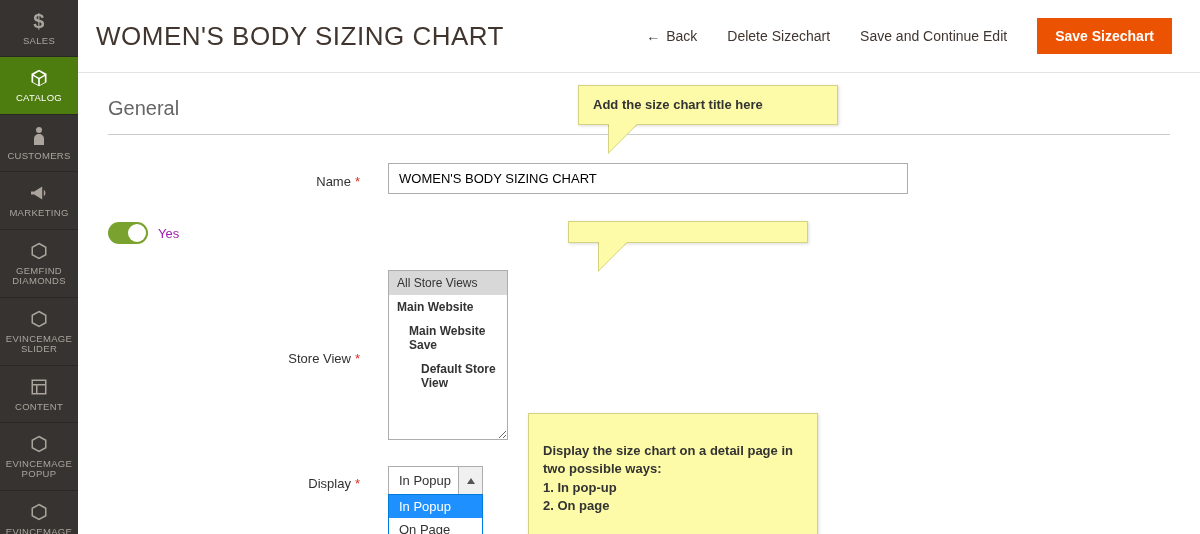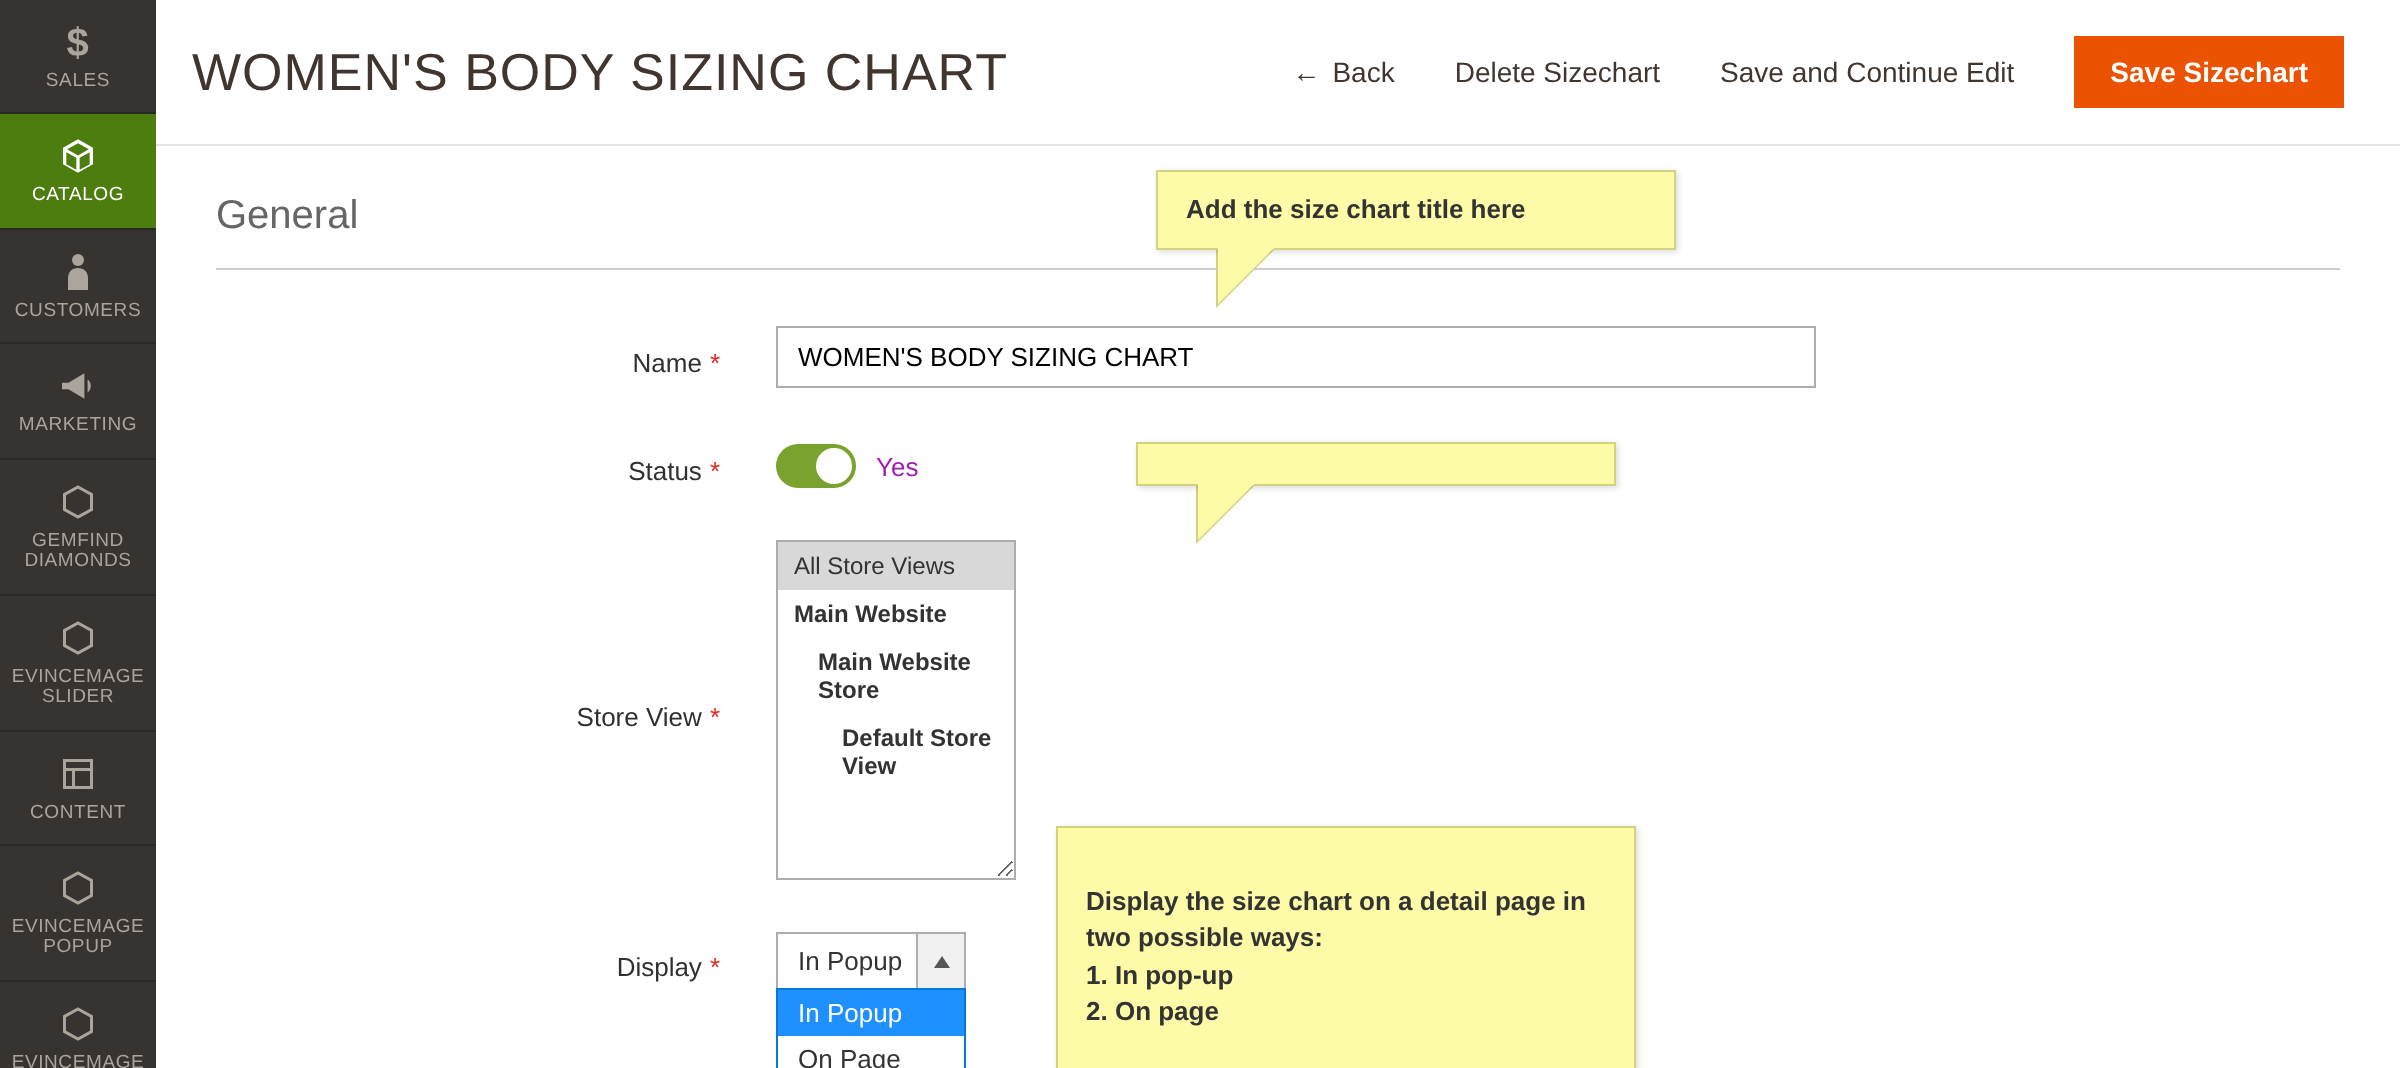--- a/index.html
+++ b/index.html
@@ -155,34 +155,33 @@
     <div class="section-title">General</div>
 
     <div class="form-row">
       <div class="form-label"><span>Name</span><span class="required">*</span></div>
       <div class="form-field">
         <input type="text" class="text-input" value="WOMEN'S BODY SIZING CHART" style="">
       </div>
     </div>
 
     <div class="form-row">
-      <div class="form-label"><span>Status</span><span class="required">*</span></div>
       <div class="form-field toggle-wrap">
         <div class="toggle"></div>
         <span class="toggle-label">Yes</span>
       </div>
     </div>
 
     <div class="form-row">
       <div class="form-label"><span>Store View</span><span class="required">*</span></div>
       <div class="form-field">
         <div class="store-select">
           <div class="store-option selected">All Store Views</div>
           <div class="store-option bold">Main Website</div>
-          <div class="store-option bold indent1">Main Website Store</div>
+          <div class="store-option bold indent1">Main Website Save</div>
           <div class="store-option indent2">Default Store View</div>
         </div>
       </div>
     </div>
 
     <div class="form-row">
       <div class="form-label"><span>Display</span><span class="required">*</span></div>
       <div class="form-field">
         <div class="dropdown-wrap">
           <div class="dropdown-btn">

